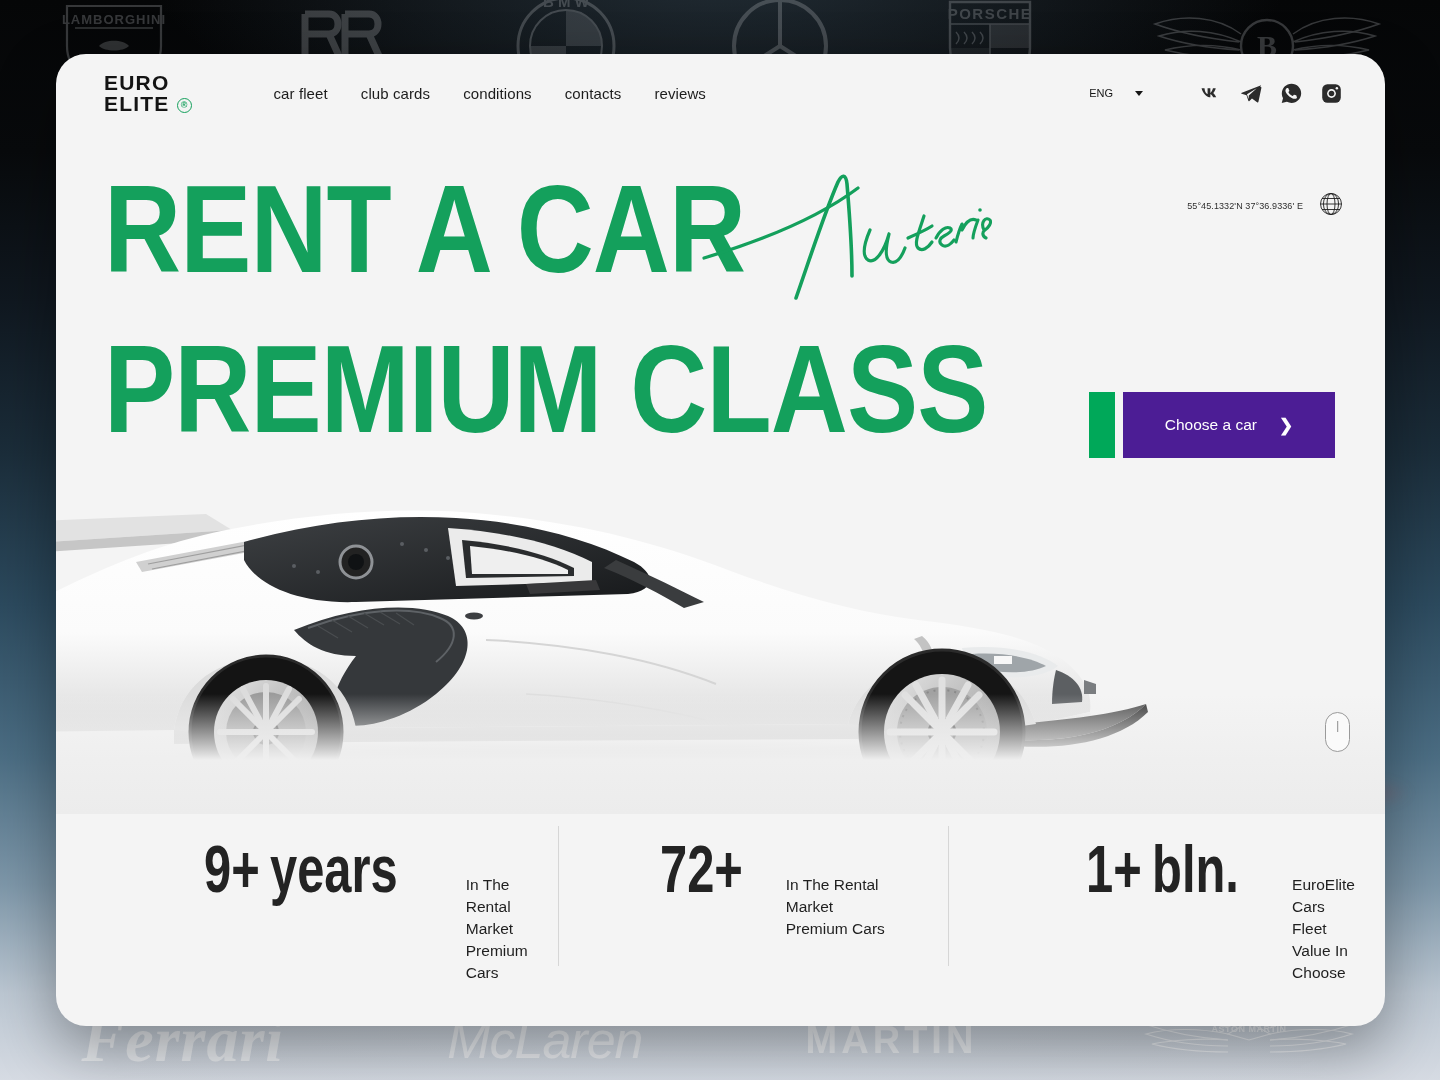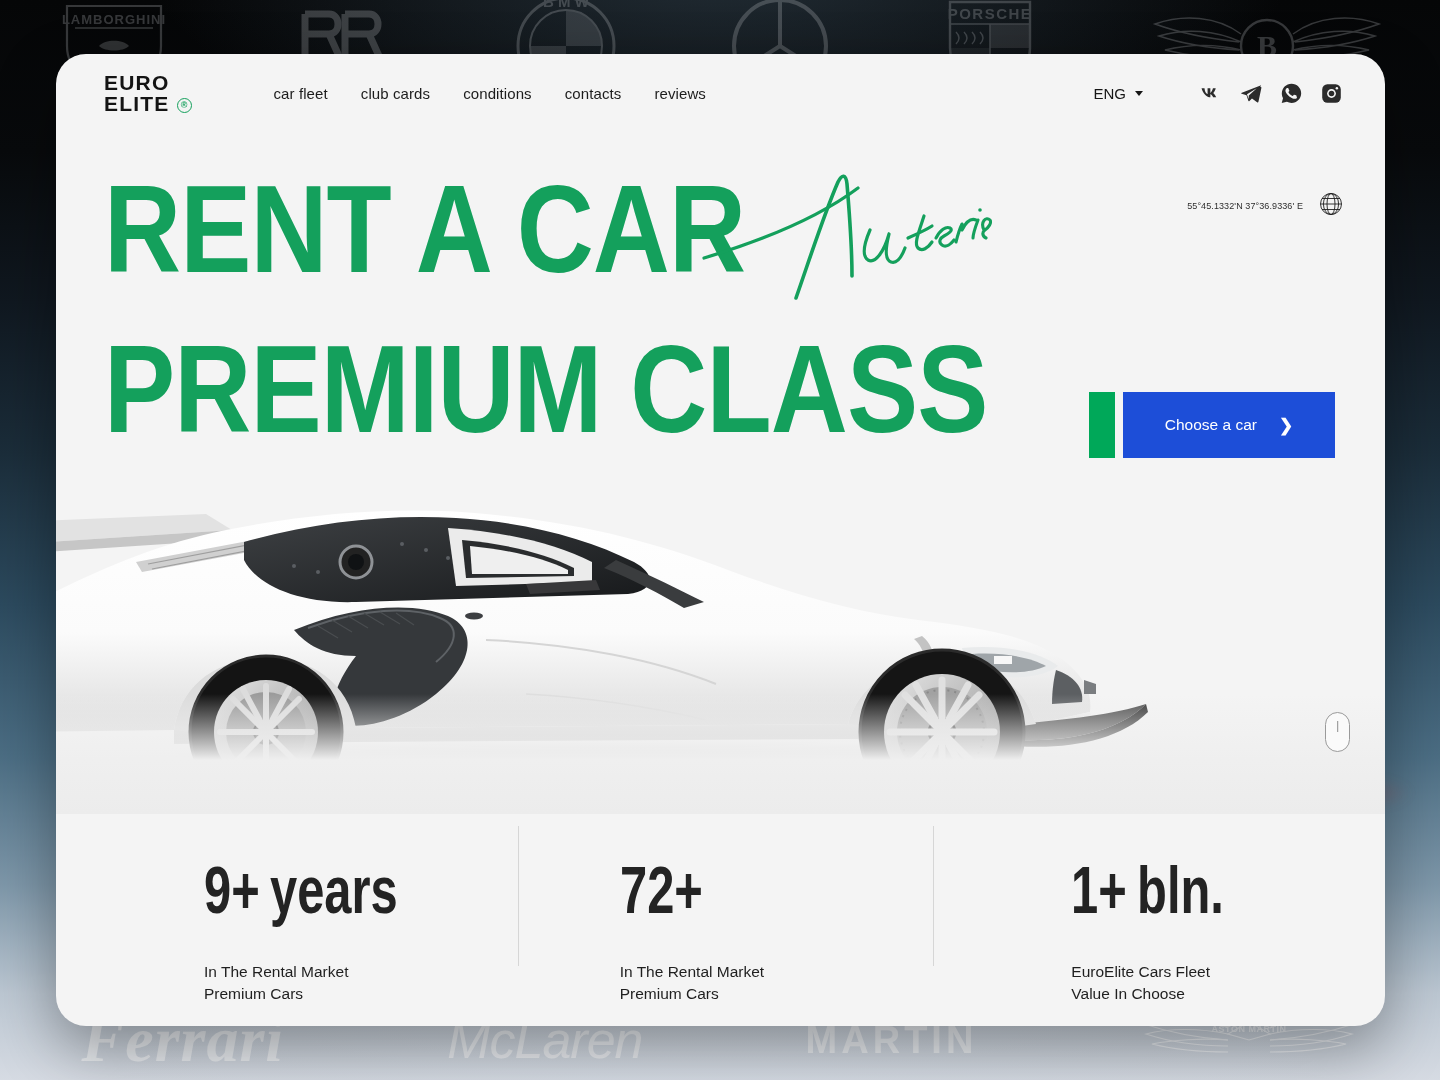--- a/index.html
+++ b/index.html
@@ -96,22 +96,22 @@
   .nav a {
     font-size: 15px; color: #1c1c1c; text-decoration: none;
     letter-spacing: .1px;
   }
 
   .header-right {
     margin-left: auto;
     display: flex; align-items: center; gap: 0;
   }
   .lang {
-    display: flex; align-items: center; gap: 9px;
-    font-size: 15px; color: #161616; margin-right: 56px;
+    display: flex; align-items: center; gap: 22px;
+    font-size: 11px; color: #161616; margin-right: 56px;
   }
   .caret {
     width: 0; height: 0;
     border-left: 4px solid transparent; border-right: 4px solid transparent;
     border-top: 5px solid #161616;
   }
   .socials { display: flex; align-items: center; gap: 16px; }
   .soc { width: 24px; height: 24px; display: flex; align-items: center; justify-content: center; color: #2b2b2b; }
   .soc svg { display:block; }
 
@@ -145,21 +145,21 @@
 
   
   .cta {
     position: absolute; left: 1033px; top: 338px;
     display: flex; align-items: stretch;
     height: 66px; width: 246px;
     cursor: pointer;
   }
   .cta .bar { width: 26px; background: #00a859; }
   .cta .body {
-    flex: 1; background: #1d4ed8;
+    flex: 1; background: #4c1d95;
     display: flex; align-items: center; justify-content: center; gap: 22px;
     color: #ffffff; font-size: 15.5px;
     margin-left: 8px;
   }
   .cta .chev { font-size: 17px; font-weight: 700; }
 
   
   .car-stage {
     position: absolute; left: 0; top: 340px; width: 1329px; height: 420px;
     overflow: hidden;
@@ -186,21 +186,21 @@
   .stats {
     position: absolute; left: 0; right: 0; bottom: 0;
     height: 212px;
     display: flex;
     padding: 0 0 0 0;
   }
   .stat {
     position: relative;
     flex: 1;
     padding: 22px 30px 0 0;
-    display: flex; flex-direction: column; justify-content: center;
+    display: flex; flex-direction: row; justify-content: center;
   }
   .stat:nth-child(1) { padding-left: 148px; }
   .stat:nth-child(2) { padding-left: 102px; }
   .stat:nth-child(3) { padding-left: 138px; }
   .stat + .stat::before {
     content: "";
     position: absolute; left: 0; top: 12px;
     width: 1px; height: 140px; background: #d6d6d6;
   }
   .stat-value {

